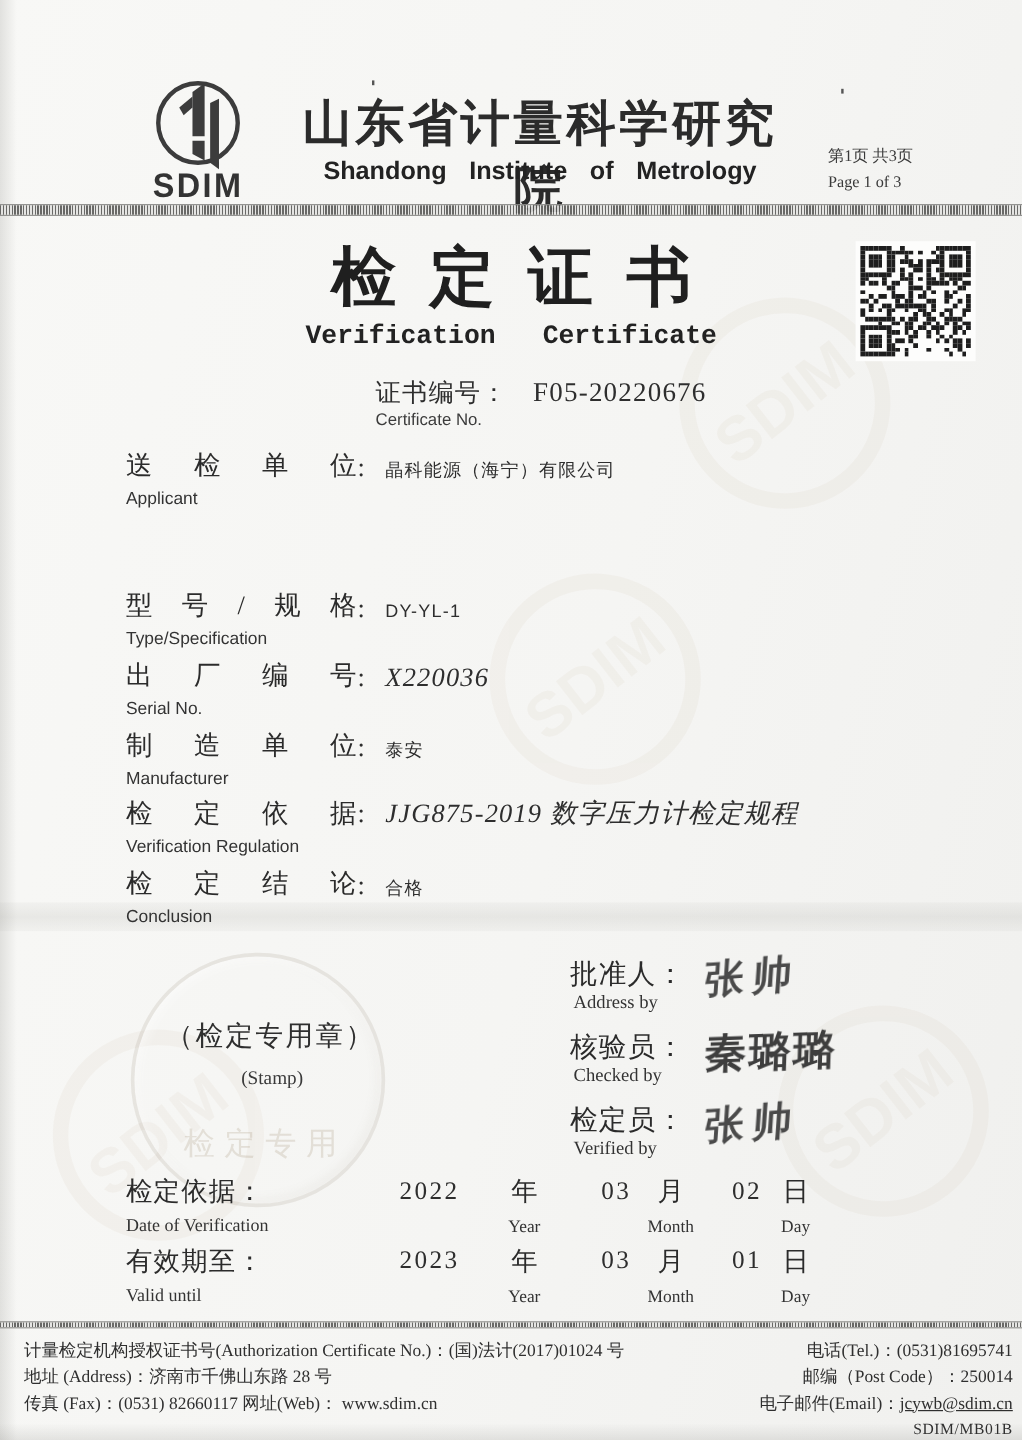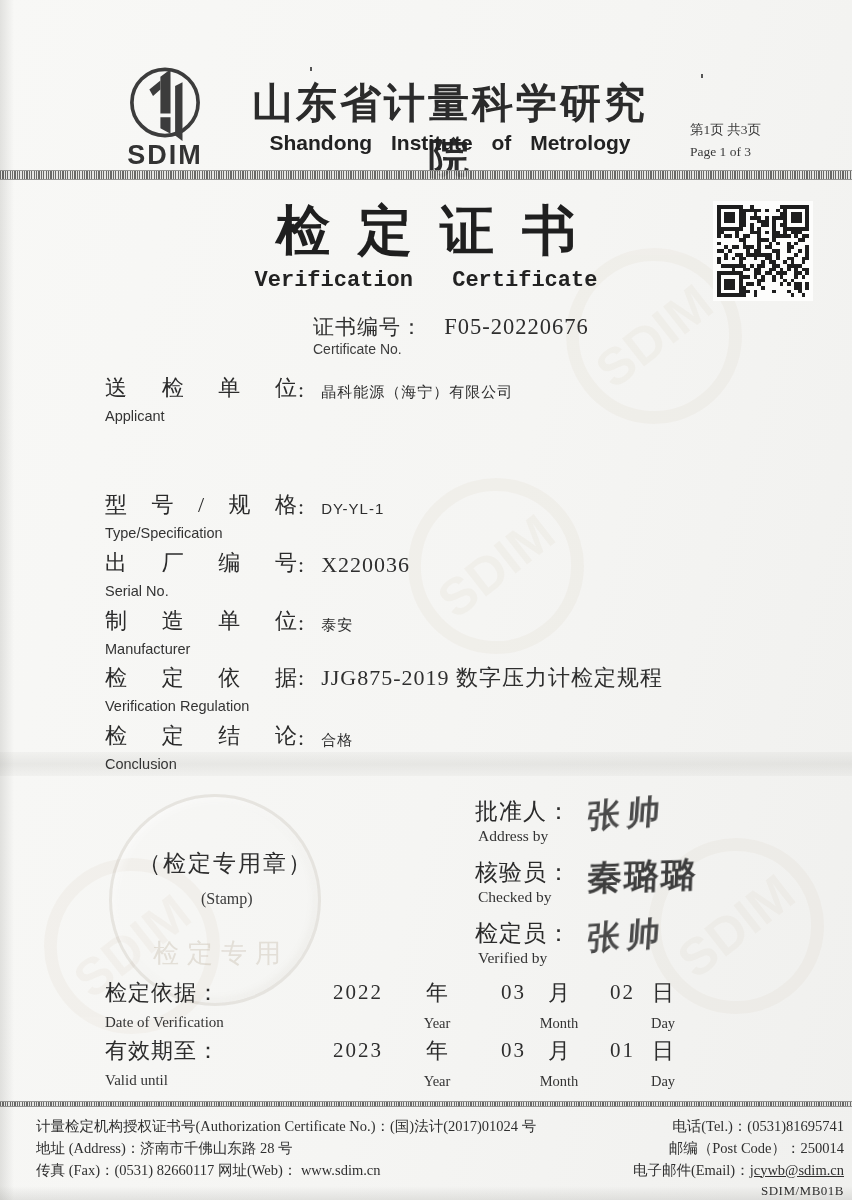--- a/index.html
+++ b/index.html
@@ -51,21 +51,21 @@
   .qr-grid div.on{background:#1e1e1e;}
 
   
   .field{position:absolute;left:105px;}
   .field-main{white-space:nowrap;}
   .jlabel{display:inline-block;width:192px;font-size:22px;text-align:justify;
         text-align-last:justify;vertical-align:bottom;color:#2b2b2b;}
   .colon{font-size:22px;margin-left:1px;}
   .fvalue{font-size:22px;margin-left:13px;letter-spacing:1px;}
   .v-sans{font-family:"Liberation Sans",sans-serif;font-size:15px;}
-  .v-serif{font-family:"Liberation Serif",serif;}
+  .v-serif{font-family:"Liberation Serif",serif;font-style:italic;}
   .field-en{font-family:"Liberation Sans",sans-serif;font-size:14.5px;color:#333;margin-top:5px;}
 
   .wm-band{position:absolute;left:0;top:752px;width:852px;height:24px;
         background:linear-gradient(rgba(130,130,122,.05),rgba(130,130,122,.13),rgba(130,130,122,.05));}
 
   
   .stamp-area{position:absolute;left:95px;top:788px;width:280px;height:215px;}
   .stamp-circle{position:absolute;left:14px;top:6px;width:206px;height:206px;border-radius:50%;
         border:3px solid rgba(150,138,118,.16);
         box-shadow:inset 2px 2px 10px rgba(255,255,255,.7), inset -2px -2px 10px rgba(150,138,118,.10);}
@@ -88,21 +88,21 @@
   .dates{position:absolute;left:105px;top:978px;width:660px;}
   .date-row{position:absolute;left:0;width:660px;height:58px;}
   .date-cn{font-size:22px;letter-spacing:1px;color:#2b2b2b;}
   .date-en{font-family:"Liberation Serif",serif;font-size:15px;color:#333;margin-top:6px;}
   .dnum{position:absolute;top:2px;font-size:21px;letter-spacing:2px;}
   .dunit{position:absolute;top:0;width:80px;text-align:center;}
   .du-cn{display:block;font-size:22px;color:#2b2b2b;}
   .du-en{display:block;font-family:"Liberation Serif",serif;font-size:14.5px;color:#333;margin-top:7px;}
 
   
-  .footer-left{position:absolute;left:36px;top:1116px;font-size:14.5px;line-height:1.5;color:#2f2f2f;}
+  .footer-left{position:absolute;left:20px;top:1116px;font-size:14.5px;line-height:1.5;color:#2f2f2f;}
   .footer-right{position:absolute;right:8px;top:1116px;text-align:right;font-size:14.5px;
         line-height:1.5;color:#2f2f2f;}
   .email-value{text-decoration:underline;}
   .form-code{font-size:13px;letter-spacing:.5px;margin-top:0;}
 
   
   .wm{position:absolute;width:150px;height:150px;border:13px solid #a8885f;border-radius:50%;
         display:flex;align-items:center;justify-content:center;
         font-family:"Liberation Sans",sans-serif;font-weight:bold;font-size:52px;color:#a8885f;
         opacity:.05;transform:rotate(-38deg);}

